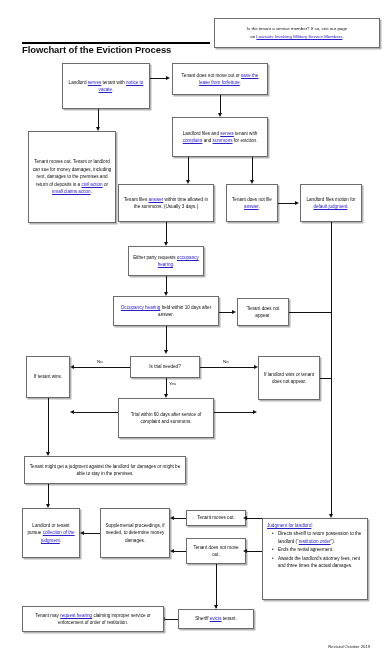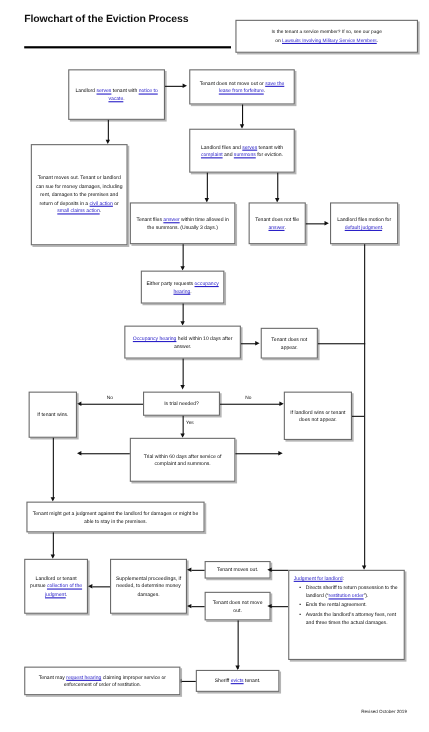--- a/index.html
+++ b/index.html
@@ -8,21 +8,21 @@
     font-family:"Liberation Sans", sans-serif;
     color:#111;
     position:relative;
     overflow:hidden;
   }
   #chart{position:absolute;left:0;top:0;width:390px;height:665px;}
 
   
   .title{
     position:absolute;
-    left:22px;top:12px;
+    left:22px;top:44px;
     font-size:9.5px;
     font-weight:bold;
     letter-spacing:-0.1px;
     white-space:nowrap;
   }
   .title-rule{
     position:absolute;
     left:22px;top:42px;
     width:188px;height:2px;
     background:#000;

